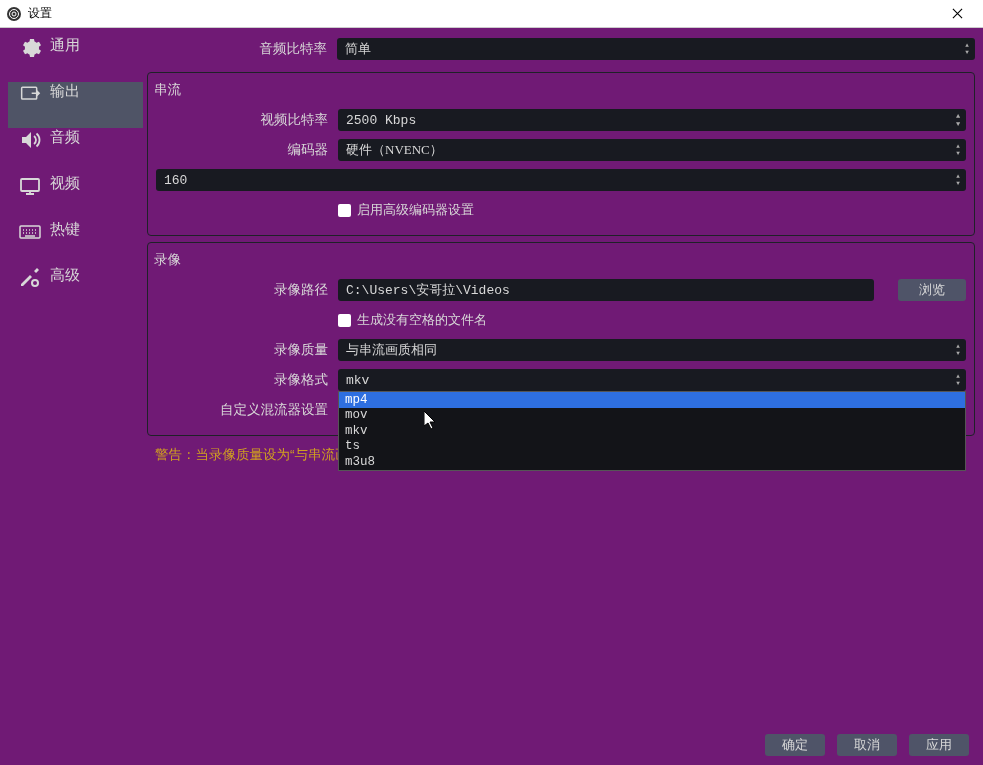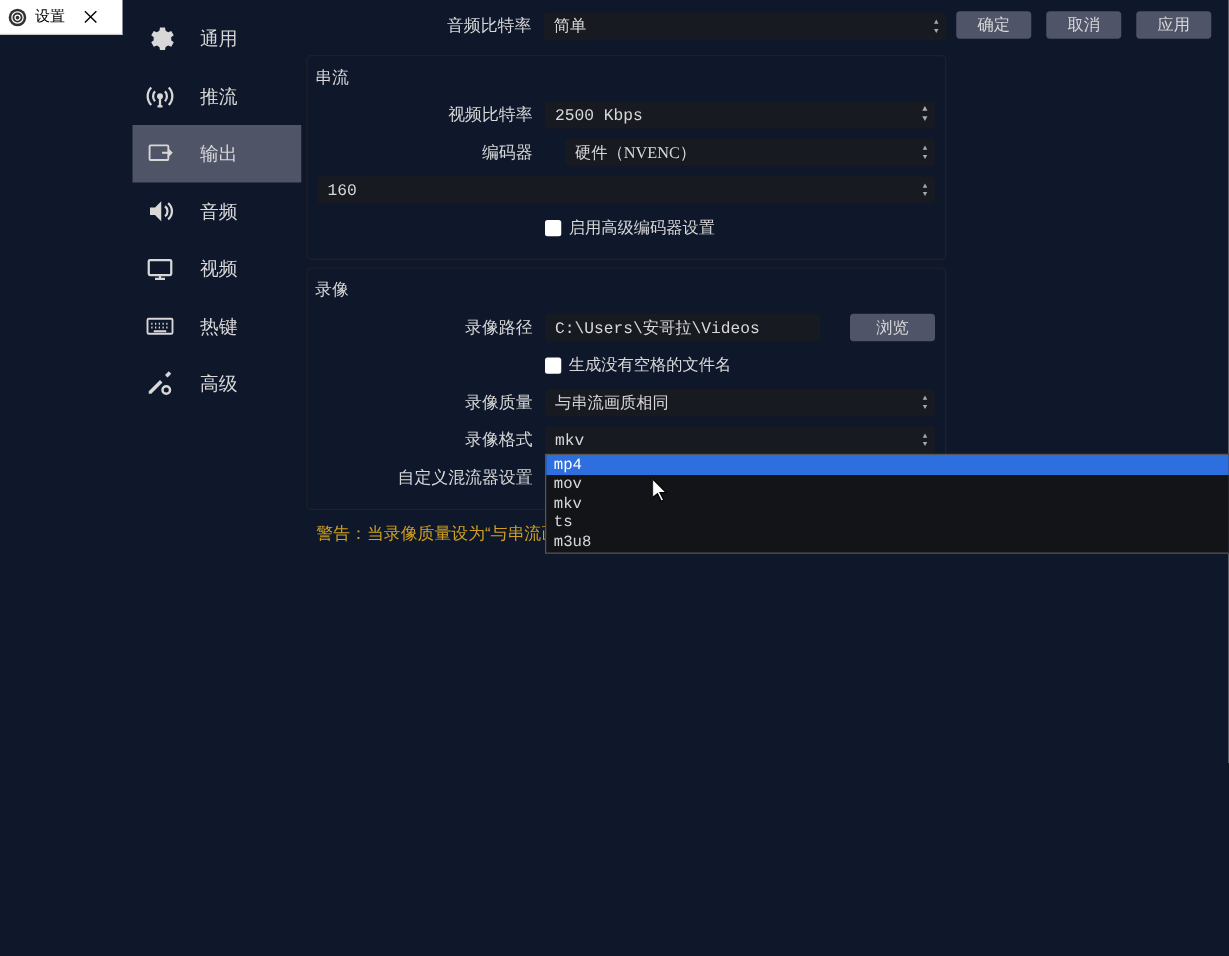--- a/index.html
+++ b/index.html
@@ -6,22 +6,22 @@
 body {
   width: 983px; height: 765px;
   background: #f0f0f0;
   font-family: "Microsoft YaHei", sans-serif;
   font-size: 13px;
   color: #d8d8d8;
   overflow: hidden;
 }
 .window {
   width: 983px; height: 765px;
-  background: #0f172a;
-  display: flex; flex-direction: row;
+  background: #701a75;
+  display: flex; flex-direction: column;
 }
 .titlebar {
   height: 28px; background: #fff;
   display: flex; align-items: center;
   padding: 0 6px;
   color: #000;
   border-bottom: 1px solid #ccc;
 }
 .titlebar .app-icon {
   width: 16px; height: 16px; margin-right: 6px;
@@ -38,23 +38,23 @@
   gap: 4px;
   min-height: 0;
 }
 .sidebar {
   width: 135px;
   display: flex; flex-direction: column;
   gap: 0;
 }
 .side-item {
   height: 46px;
-  display: flex; align-items: center;
+  display: flex; align-items: flex-start;
   padding-left: 10px;
-  gap: 20px;
+  gap: 8px;
   cursor: pointer;
   color: #d8d8d8;
   font-size: 15px;
 }
 .side-item.active { background: #4f5466; }
 .side-item .icon { width: 24px; height: 24px; display: flex; align-items: center; justify-content: center; }
 .content {
   flex: 1;
   display: flex; flex-direction: column;
   gap: 6px;
@@ -179,30 +179,20 @@
 
     <div class="sidebar">
       <div class="side-item">
         <span class="icon">
           <svg viewBox="0 0 24 24" width="24" height="24" fill="#d8d8d8">
               <path d="M12 8a4 4 0 100 8 4 4 0 000-8zm9 4a7 7 0 00-.1-1.2l2.1-1.6-2-3.5-2.5 1a7 7 0 00-2-1.2L16 3h-4l-.5 2.5a7 7 0 00-2 1.2l-2.5-1-2 3.5L7 10.8A7 7 0 006.9 12c0 .4 0 .8.1 1.2L5 14.8l2 3.5 2.5-1a7 7 0 002 1.2L12 21h4l.5-2.5a7 7 0 002-1.2l2.5 1 2-3.5-2.1-1.6c.1-.4.1-.8.1-1.2z"></path>
             </svg>
         </span>
         <span>通用</span>
       </div>
-      <div class="side-item">
-        <span class="icon">
-          <svg viewBox="0 0 24 24" width="24" height="24" fill="none" stroke="#d8d8d8" stroke-width="1.8">
-              <path d="M5 5a10 10 0 000 14M8 8a6 6 0 000 8M19 5a10 10 0 010 14M16 8a6 6 0 010 8"></path>
-              <circle cx="12" cy="12" r="1.5" fill="#d8d8d8"></circle>
-              <path d="M12 13v7M10 20h4" stroke="#d8d8d8"></path>
-            </svg>
-        </span>
-        <span>推流</span>
-      </div>
       <div class="side-item active">
         <span class="icon">
           <svg viewBox="0 0 24 24" width="26" height="20" fill="none" stroke="#d8d8d8" stroke-width="1.8">
               <rect x="2" y="4" width="18" height="14" rx="1"></rect>
               <path d="M14 11h8M20 8l3 3-3 3" fill="#d8d8d8"></path>
             </svg>
         </span>
         <span>输出</span>
       </div>
       <div class="side-item">
@@ -254,21 +244,21 @@
 
       <div class="groupbox">
         <div class="legend">串流</div>
         <div class="row">
           <div class="label" style="width:182px;">视频比特率</div>
           <div class="combo spinner mono">
             <span>2500 Kbps</span>
             <span class="spin">▲<br>▼</span>
           </div>
         </div>
-        <div class="row" style="margin-top:4px;gap:16px;">
+        <div class="row" style="margin-top:4px;">
           <div class="label" style="width:182px;">编码器</div>
           <div class="combo">
             <span style="font-family:'Microsoft YaHei';">硬件（NVENC）</span>
             <span class="spin">▲<br>▼</span>
           </div>
         </div>
         <div class="row" style="margin-top:4px;">
           <div class="combo mono">
             <span>160</span>
             <span class="spin">▲<br>▼</span>

